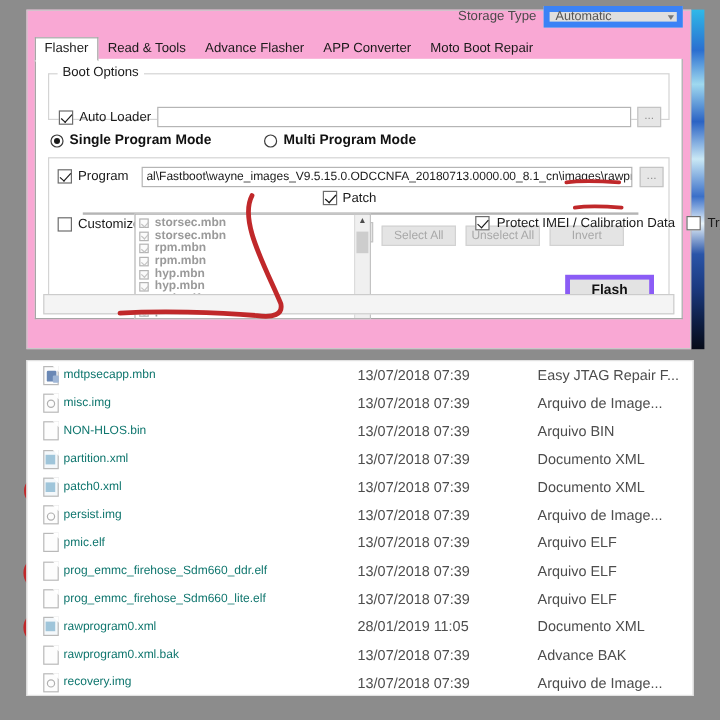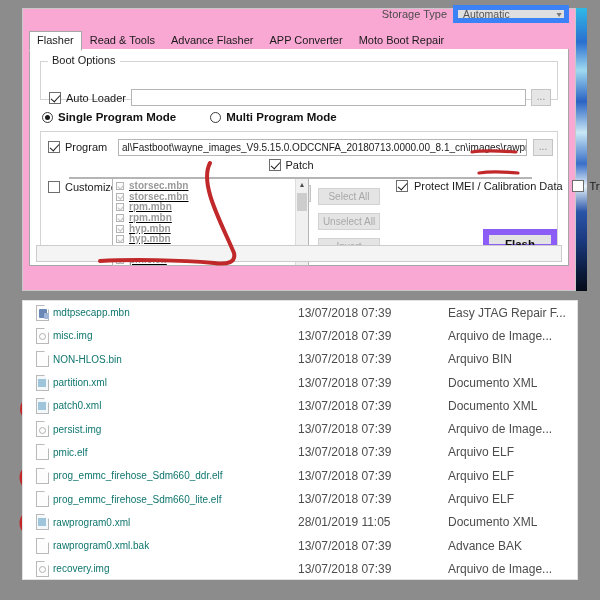--- a/index.html
+++ b/index.html
@@ -93,21 +93,21 @@
   }
   .browse-btn{
     width:20px;height:17px;background:#e6e6e6;border:1px solid #c4c4c4;
     font-size:10px;color:#909090;text-align:center;line-height:13px;
     box-sizing:border-box;flex:0 0 auto;
   }
 
   
   .radio-row{
     position:absolute;left:12px;top:60px;height:16px;
-    display:flex;gap:34px;
+    display:flex;gap:44px;
   }
   .radio-item{display:flex;align-items:center;gap:5px;}
   .radio{
     width:11px;height:11px;border:1.4px solid #3b3b3b;border-radius:50%;
     background:#fff;position:relative;box-sizing:border-box;flex:0 0 auto;
   }
   .radio.on::after{
     content:"";position:absolute;left:2px;top:2px;width:5px;height:5px;
     border-radius:50%;background:#1a1a1a;
   }
@@ -128,21 +128,21 @@
 
   
   .customize-label-wrap{
     position:absolute;left:7px;top:49px;display:flex;align-items:center;gap:5px;
   }
   .listbox{
     position:absolute;left:71px;top:46px;width:197px;height:88px;
     background:#fff;border:1px solid #b5b5b5;box-sizing:border-box;
     display:flex;overflow:hidden;
   }
-  .list-items{flex:1 1 auto;padding:2px 0 0 3px;text-decoration:underline;}
+  .list-items{flex:1 1 auto;padding:2px 0 0 3px;}
   .list-item{
     display:flex;align-items:center;gap:5px;height:10.6px;
   }
   .list-item .lbl{font-size:10px;font-weight:bold;color:#9a9a9a;line-height:10px;}
   .mini-cb{
     width:8px;height:8px;border:1px solid #b4b4b4;background:#fbfbfb;
     position:relative;box-sizing:border-box;flex:0 0 auto;
   }
   .mini-cb::after{
     content:"";position:absolute;left:2px;top:-0.5px;width:2.5px;height:5px;
@@ -155,38 +155,38 @@
   .sc-arrow{
     position:absolute;left:0;width:12px;height:12px;color:#4d4d4d;font-size:7px;
     text-align:center;line-height:12px;
   }
   .sc-arrow.up{top:0;}
   .sc-arrow.down{bottom:0;}
   .sc-thumb{position:absolute;left:1px;top:14px;width:10px;height:18px;background:#cdcdcd;}
 
   
   .midbtns{
-    position:absolute;left:277px;top:56px;display:flex;flex-direction:column;gap:8px;
+    position:absolute;left:277px;top:56px;display:flex;flex-direction:row;gap:8px;
   }
   .gbtn{
     width:62px;height:17px;background:#e4e4e4;border:1px solid #d2d2d2;
     font-size:10px;color:#a8a8a8;text-align:center;line-height:15px;
     box-sizing:border-box;
   }
 
   
   .right-opts{
     position:absolute;left:355px;top:48px;display:flex;flex-direction:row;gap:9px;
   }
   .opt-row{display:flex;align-items:center;gap:6px;}
   .opt-row .cb-label{font-size:11px;}
 
   .flash-btn{
-    position:absolute;right:0;bottom:8px;width:74px;height:21px;
-    background:#e3e3e3;border:6px solid #8b5cf6;
+    position:absolute;right:12px;bottom:8px;width:74px;height:21px;
+    background:#e3e3e3;border:4px solid #8b5cf6;
     font-size:11.5px;font-weight:bold;color:#111;
     text-align:center;line-height:19px;box-sizing:border-box;
   }
 
   
   .statusbar{
     position:absolute;left:6px;right:6px;bottom:3px;height:17px;
     background:#f4f4f4;border:1px solid #cccccc;box-sizing:border-box;
   }
 

